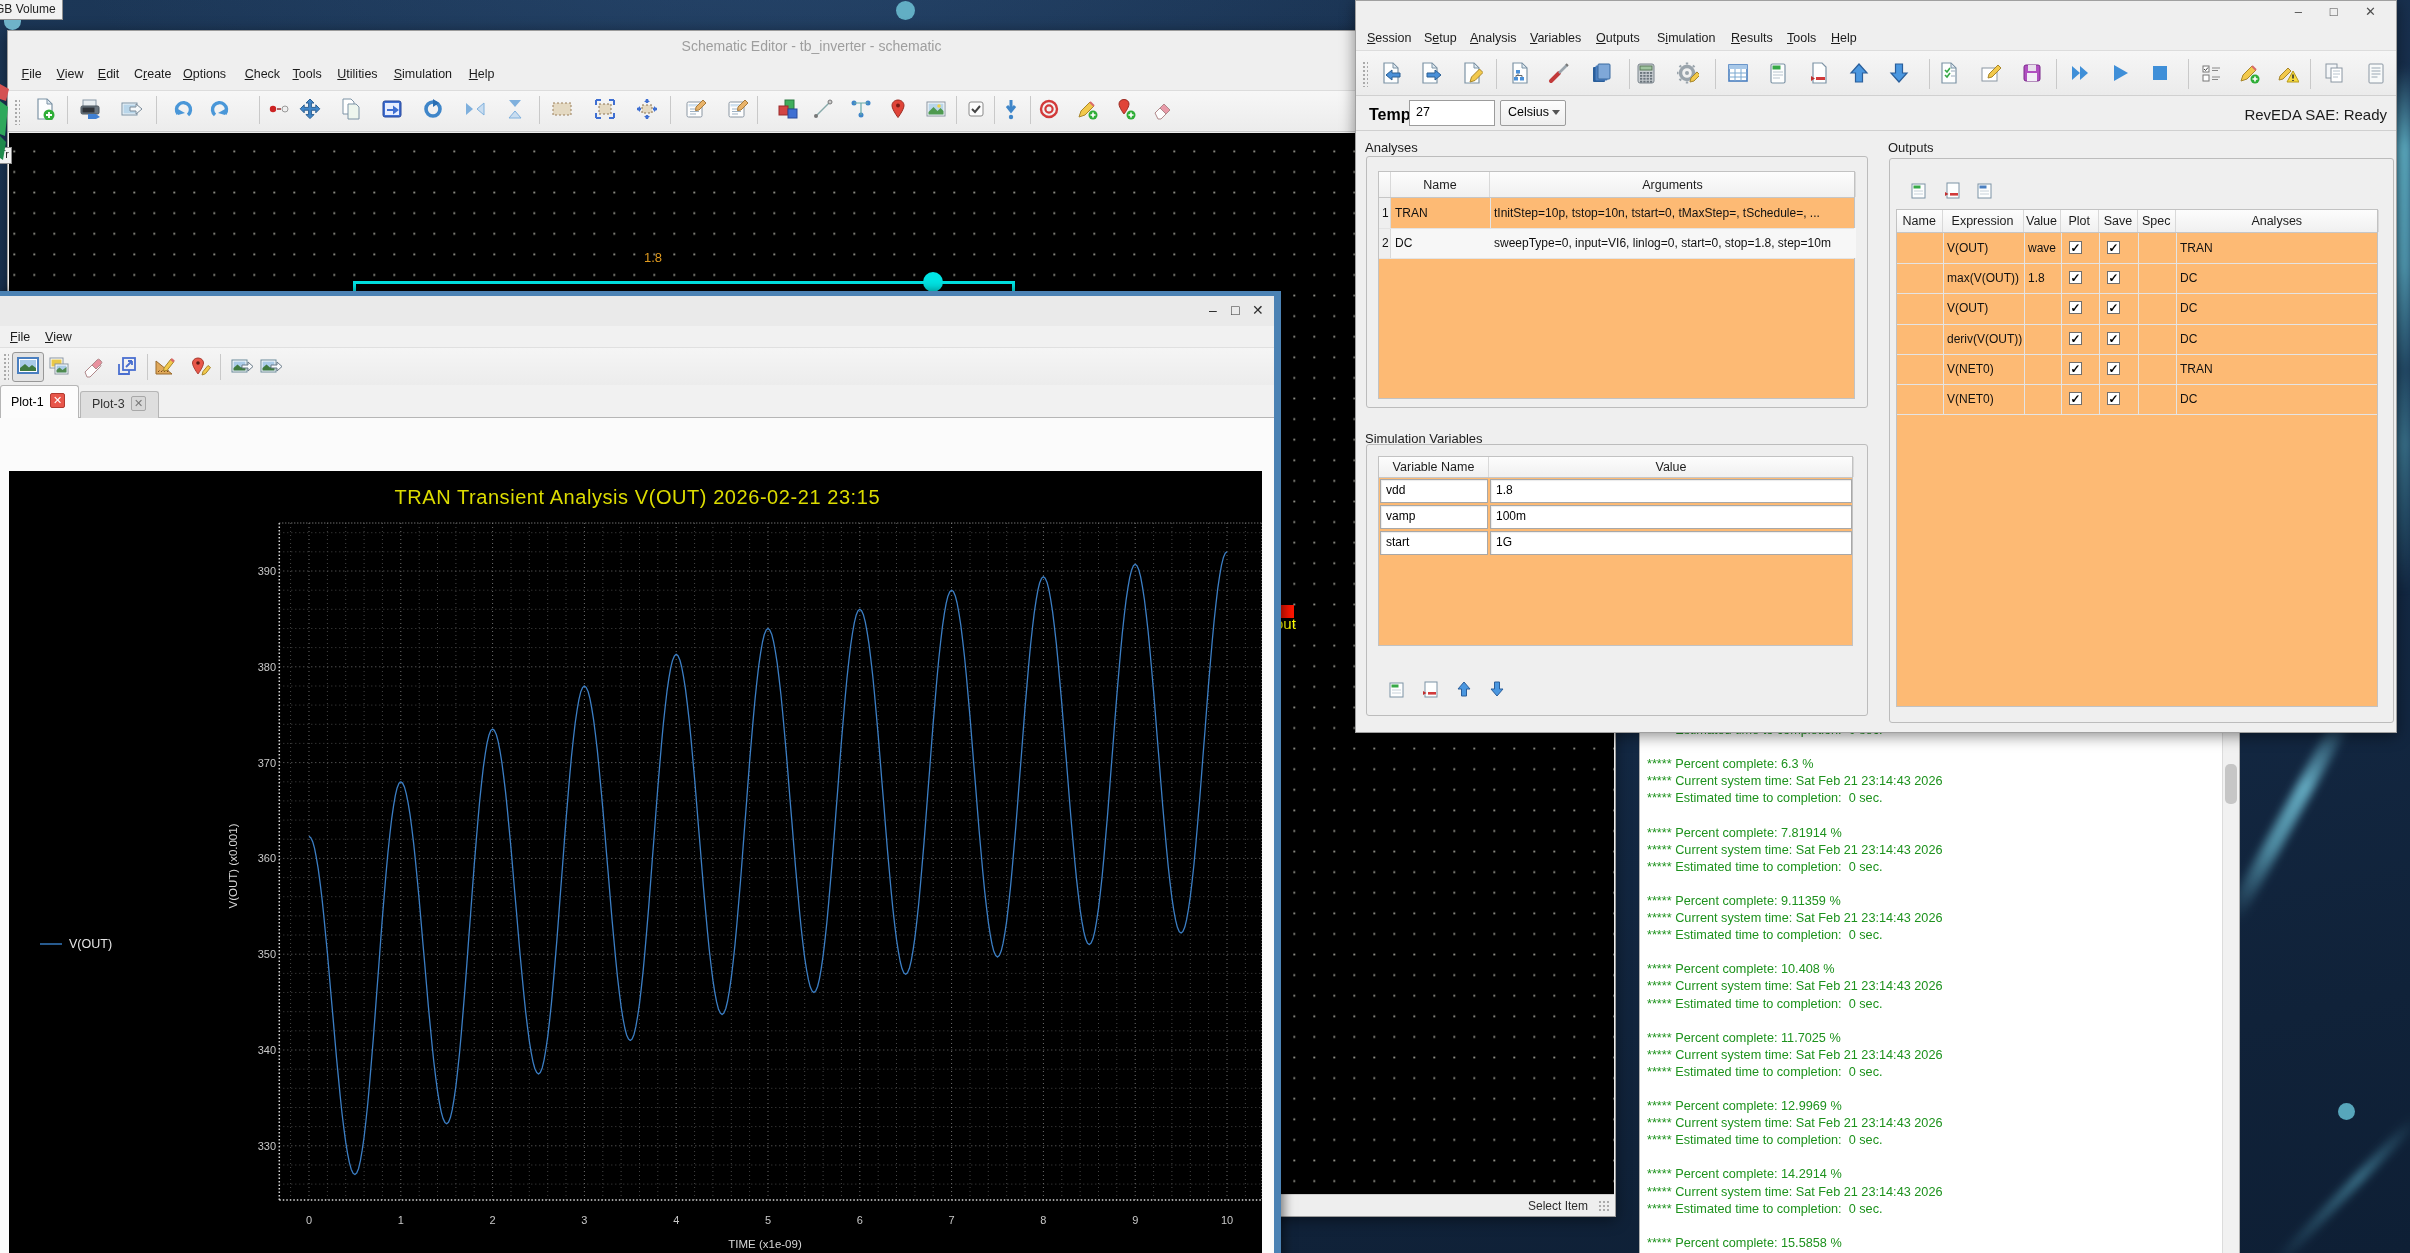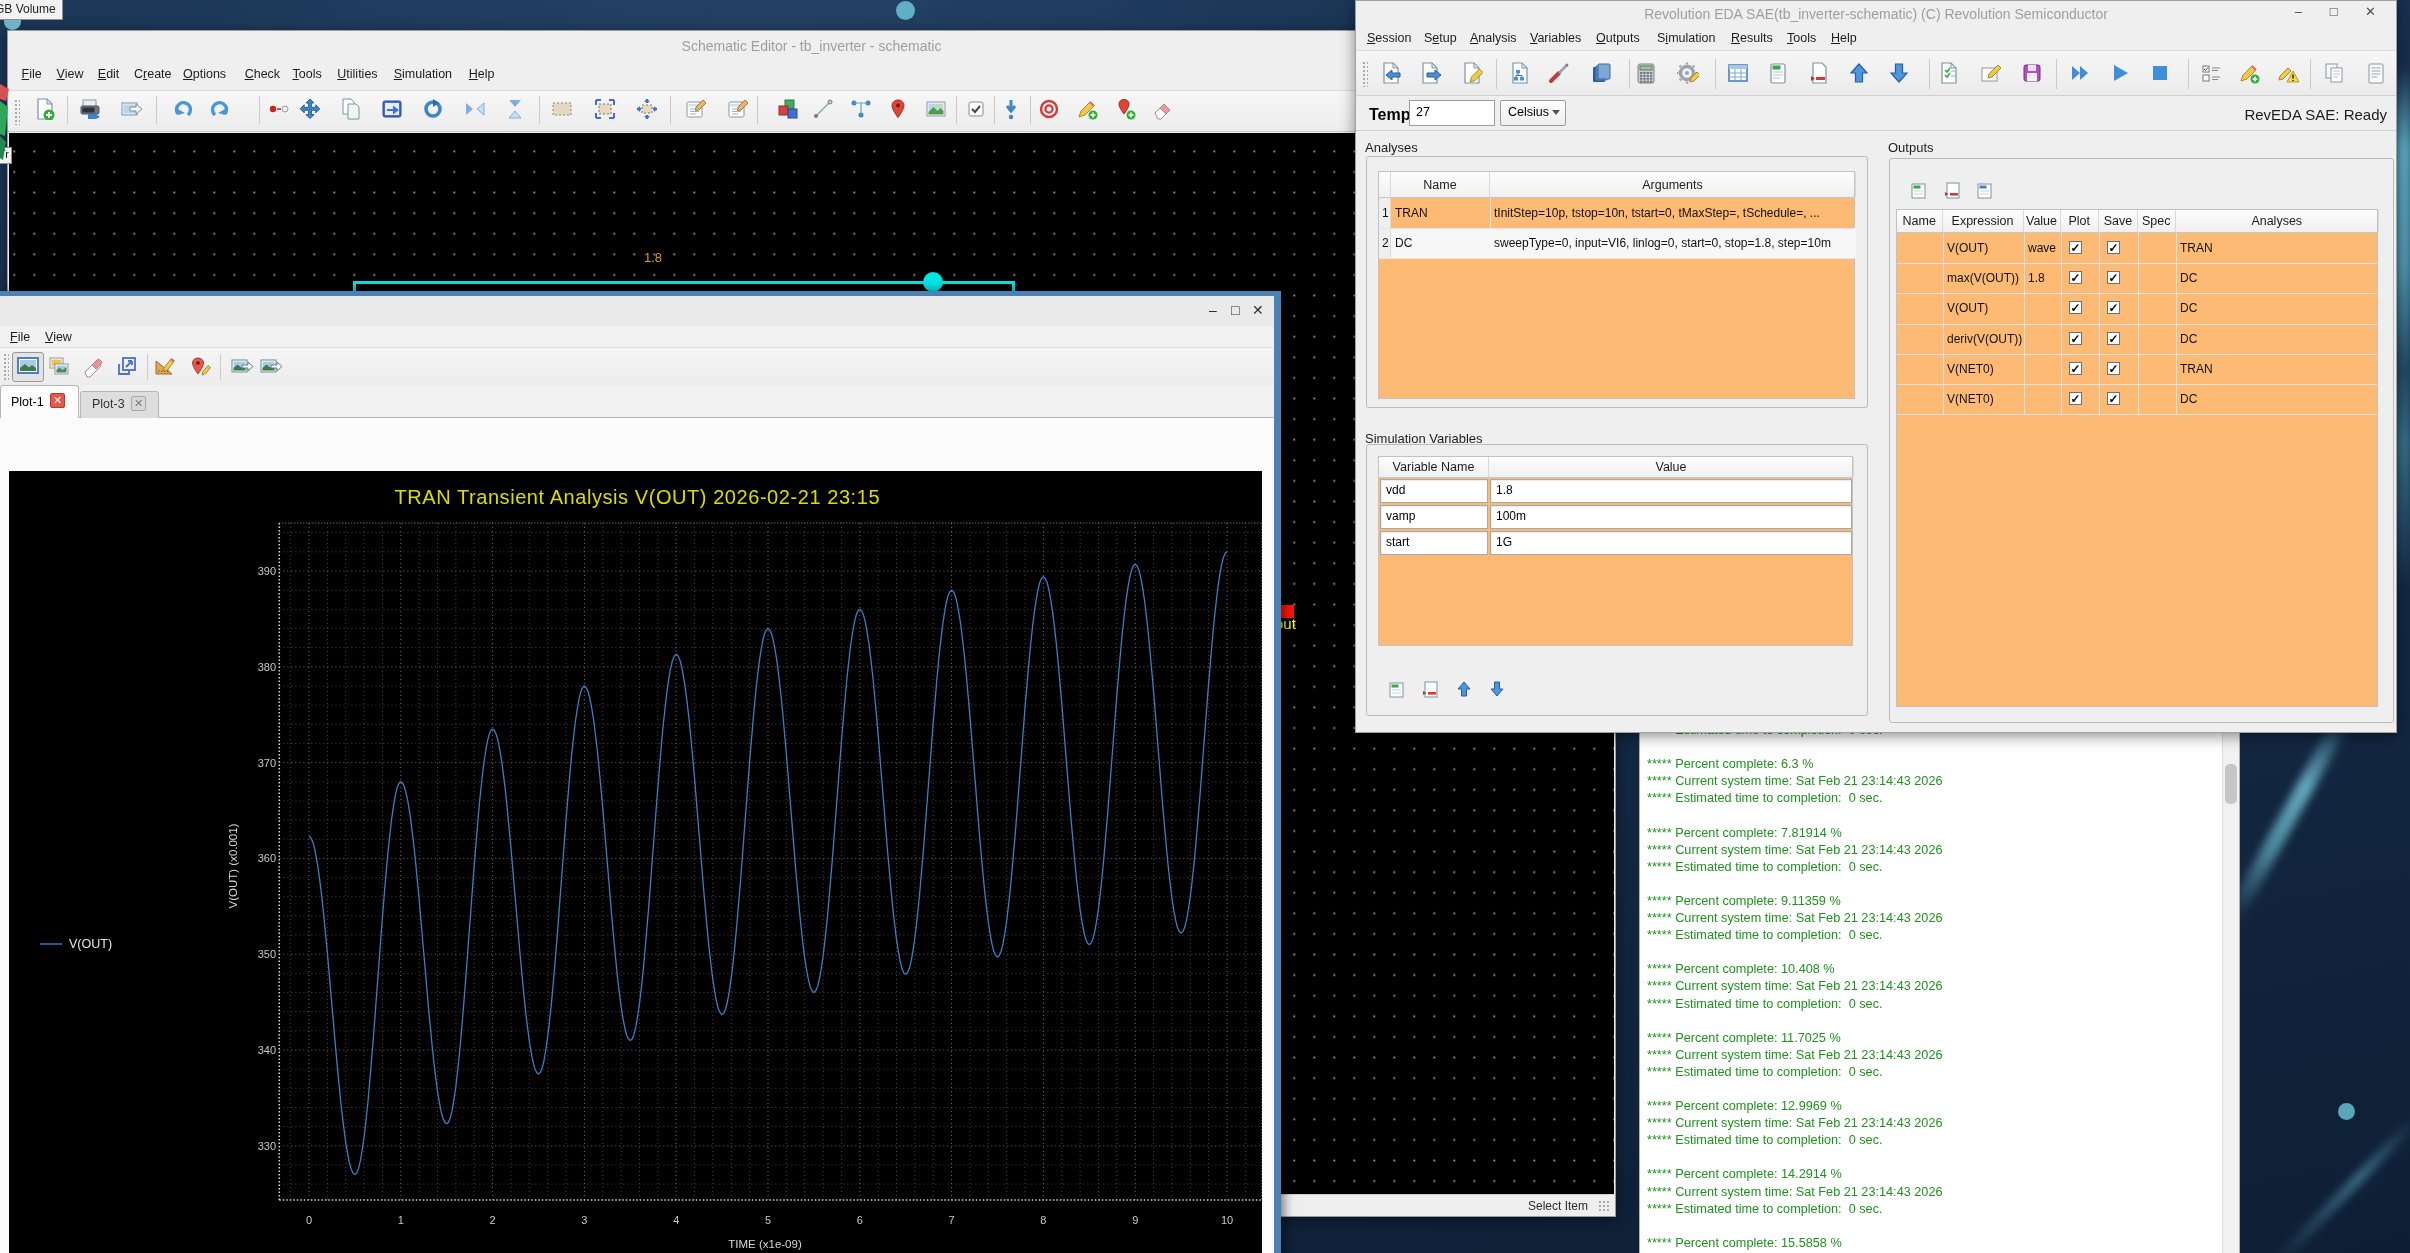--- a/index.html
+++ b/index.html
@@ -311,21 +311,20 @@
 
 ***** Percent complete: 15.5858 %
 ***** Current system time: Sat Feb 21 23:14:43 2026
 ***** Estimated time to completion:  0 sec.</div>
   <div id="conscroll">
       <div id="conshandle"></div>
     </div>
 </div>
 
 <div id="sae" class="win">
-  <div id="saetitle" class="ttext">Revolution EDA SAE(tb_inverter-schematic) (C) Revolution Semiconductor</div>
   <div id="saebtns">–&nbsp;□&nbsp;✕</div>
   <div id="saemenu">
       <span class="menuitem" style="left:11px;top:6px"><u>S</u>ession</span>
       <span class="menuitem" style="left:68px;top:6px">S<u>e</u>tup</span>
       <span class="menuitem" style="left:114px;top:6px"><u>A</u>nalysis</span>
       <span class="menuitem" style="left:174px;top:6px"><u>V</u>ariables</span>
       <span class="menuitem" style="left:240px;top:6px"><u>O</u>utputs</span>
       <span class="menuitem" style="left:301px;top:6px">S<u>i</u>mulation</span>
       <span class="menuitem" style="left:375px;top:6px"><u>R</u>esults</span>
       <span class="menuitem" style="left:431px;top:6px"><u>T</u>ools</span>

